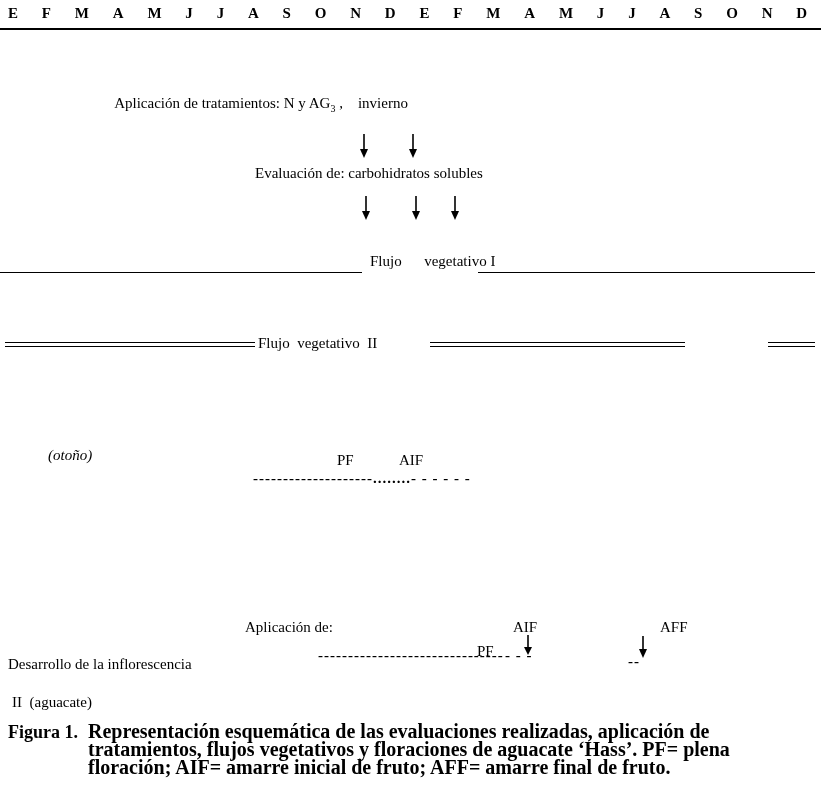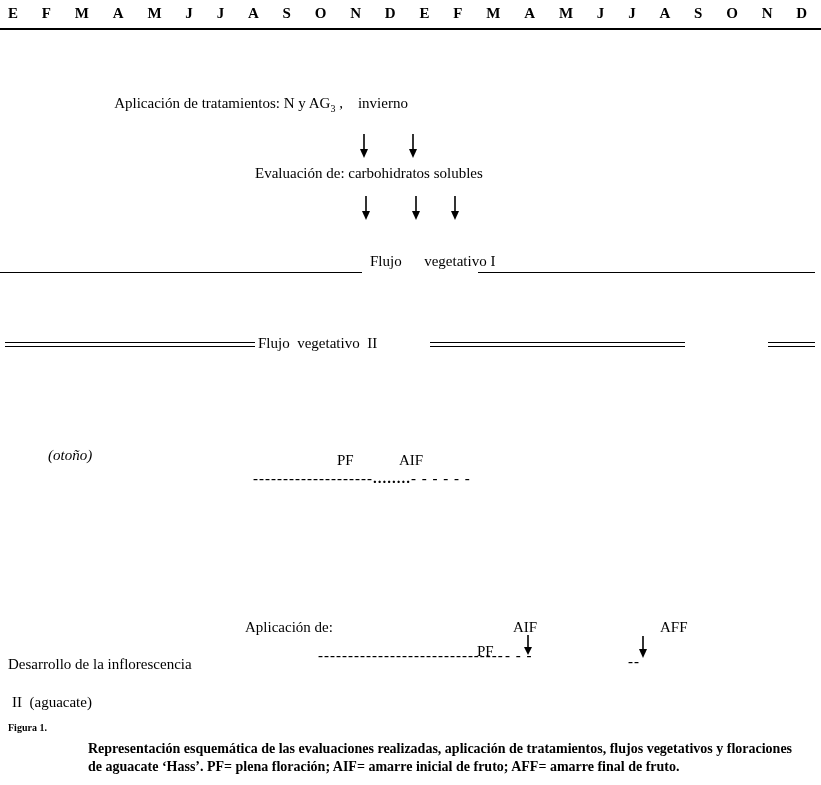--- a/index.html
+++ b/index.html
@@ -19,24 +19,24 @@
     display:flex; justify-content:space-between;
     font-size:15px; font-weight:600; letter-spacing:0.5px;
   }
   .months span { display:inline-block; text-align:center; }
   .rule-top { position:absolute; left:0; top:28px; width:821px; border-top:2px solid #000; }
   .line  { position:absolute; border-top:1.5px solid #000; height:0; }
   .dline { position:absolute; height:3px; border-top:1.5px solid #000; border-bottom:1.5px solid #000; }
   sub.ag { font-size:10px; line-height:0; }
   .arrow { position:absolute; }
   .dashes { font-size:15px; font-weight:600; letter-spacing:1px; white-space:pre; }
-  .caption-label { position:absolute; font-weight:bold; font-size:10px; }
+  .caption-label { position:absolute; font-weight:bold; font-size:18px; }
   .caption-text  {
-    position:absolute; font-weight:bold; font-size:14px;
-    line-height:18px; width:716px;margin-top:18px;
+    position:absolute; font-weight:bold; font-size:20px;
+    line-height:18px; width:716px;
   }
 </style>
 </head>
 <body>
 
 <div class="figure">
 
   <div class="months">
     <span>E</span>
     <span>F</span>

